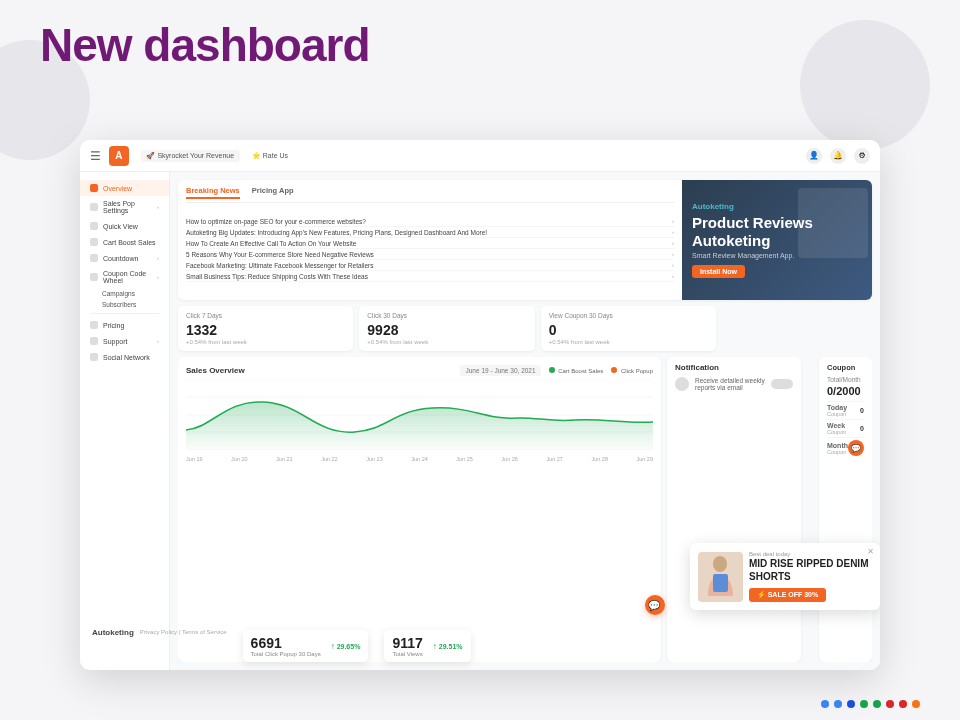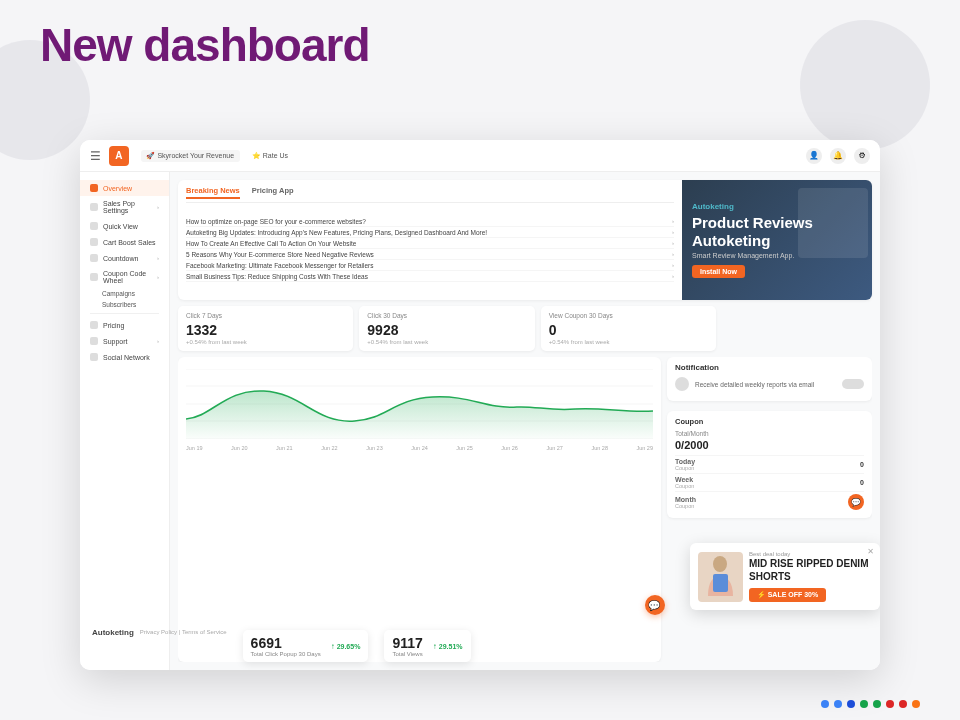--- a/index.html
+++ b/index.html
@@ -394,22 +394,22 @@
     .chart-svg {
       width: 100%;
       height: 100%;
     }
 
     
     .right-panel {
       width: 205px;
       flex-shrink: 0;
       display: flex;
-      flex-direction: column;
-      gap: 10px;
+      flex-direction: row;
+      gap: 18px;
       position: relative;
     }
 
     
     .notification-card {
       background: #fff;
       border-radius: 6px;
       padding: 6px 8px;
       box-shadow: 0 1px 3px rgba(0,0,0,0.06);
     }
@@ -760,20 +760,36 @@
             <div class="stat-value">0</div>
             <div class="stat-sub">+0.54% from last week</div>
           </div>
 
           <div style="width:150px;flex-shrink:0;"></div>
         </div>
 
         <div class="content-split">
 
           <div class="sales-overview">
+            <div class="so-header">
+              <span class="so-title">Sales Overview</span>
+              <div style="display:flex;align-items:center;gap:8px;">
+                <span class="so-date">June 19 - June 30, 2021</span>
+                <div class="so-legend">
+                  <span>
+                    <span class="legend-dot" style="background:#22aa55;"></span>
+                    <span>Cart Boost Sales</span>
+                  </span>
+                  <span>
+                    <span class="legend-dot" style="background:#f26522;"></span>
+                    <span>Click Popup</span>
+                  </span>
+                </div>
+              </div>
+            </div>
 
             <div class="chart-area">
               <svg class="chart-svg" viewBox="0 0 360 70" preserveAspectRatio="none">
 
                 <line x1="0" y1="0" x2="360" y2="0" stroke="#eee" stroke-width="0.5"></line>
                 <line x1="0" y1="17" x2="360" y2="17" stroke="#eee" stroke-width="0.5"></line>
                 <line x1="0" y1="35" x2="360" y2="35" stroke="#eee" stroke-width="0.5"></line>
                 <line x1="0" y1="52" x2="360" y2="52" stroke="#eee" stroke-width="0.5"></line>
                 <line x1="0" y1="70" x2="360" y2="70" stroke="#eee" stroke-width="0.5"></line>
 

